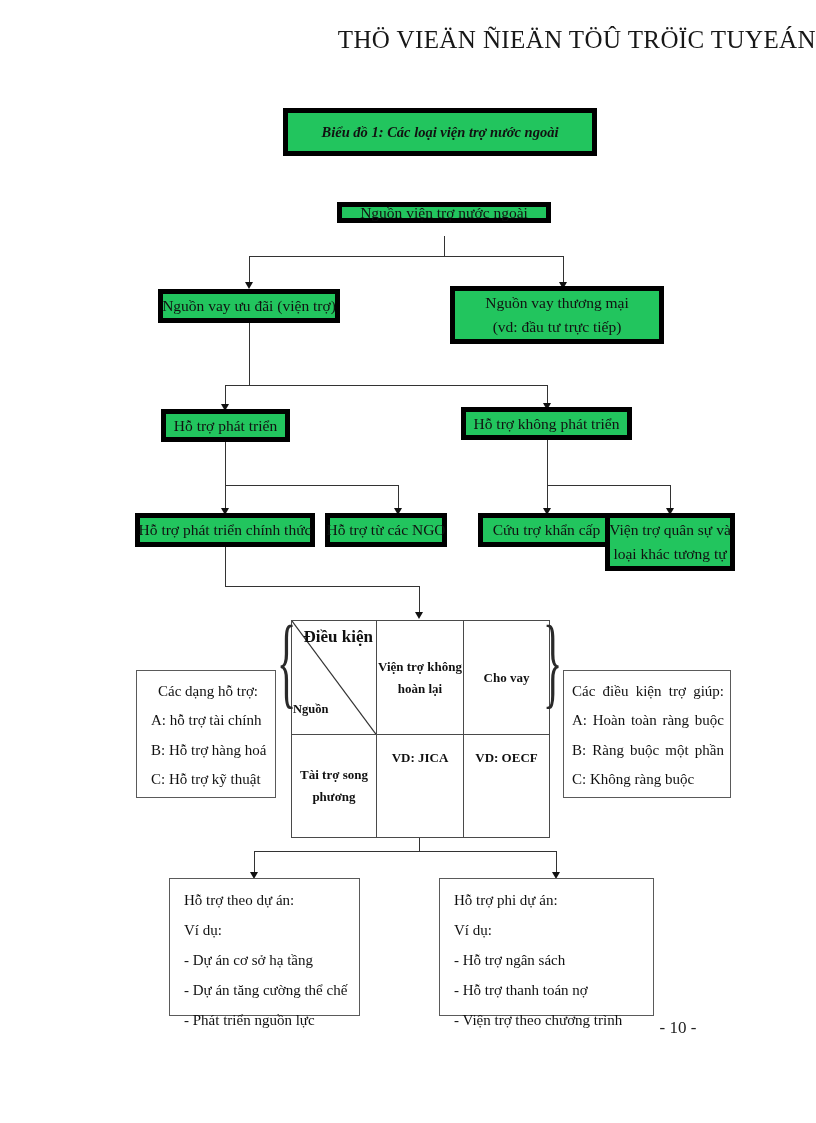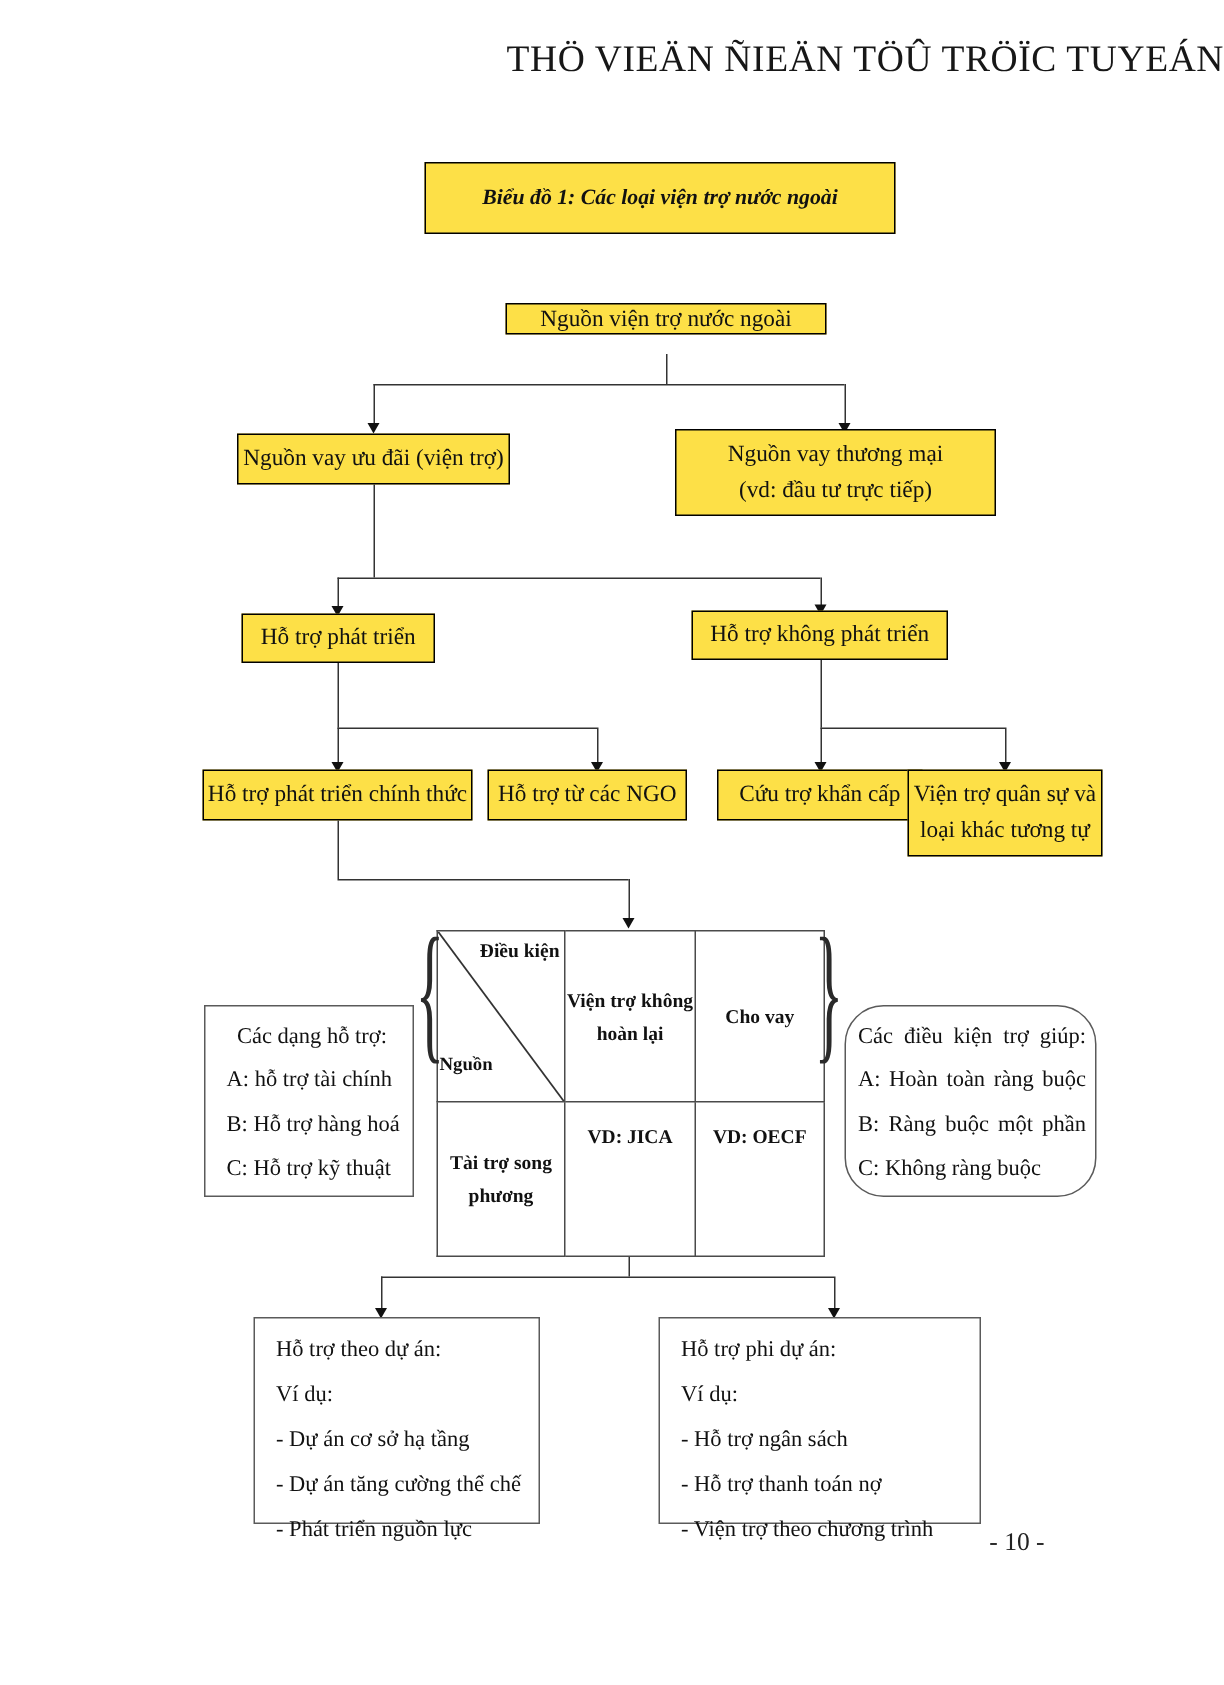--- a/index.html
+++ b/index.html
@@ -23,22 +23,22 @@
     letter-spacing:0.4px;
     font-family:"Liberation Serif", serif;
     white-space:nowrap;
     color:#171717;
   }
 
   
   .node{
     position:absolute;
     box-sizing:border-box;
-    border:1px solid #000000;
-    background:#fde047;
+    border:5px solid #000000;
+    background:#22c55e;
     display:flex;
     flex-direction:column;
     align-items:center;
     justify-content:center;
     text-align:center;
     font-size:15.5px;
     line-height:1.55;
     color:#111;
   }
   .node .ln{display:block;white-space:nowrap;}
@@ -101,21 +101,21 @@
   }
   .matrix td.corner{
     position:relative;
     padding:0;
     overflow:hidden;
   }
   .corner .diag{
     position:absolute;left:0;top:0;width:100%;height:100%;
   }
   .corner .cond{
-    position:absolute;right:3px;top:2px;font-size:13px;font-weight:bold;
+    position:absolute;right:3px;top:2px;font-size:17px;font-weight:bold;
   }
   .corner .src{
     position:absolute;left:1px;bottom:14px;font-size:12.5px;font-weight:bold;
   }
 
   
   .brace{
     position:absolute;
     font-size:78px;
     line-height:1;
@@ -192,21 +192,21 @@
   <div class="hline" style="left:547px;top:485px;width:123px;"></div>
   <div class="vline" style="left:547px;top:485px;height:24px;"></div>
   <div class="arrow" style="left:542.5px;top:508px;"></div>
   <div class="vline" style="left:670px;top:485px;height:24px;"></div>
   <div class="arrow" style="left:665.5px;top:508px;"></div>
 
   <div class="node" style="left:135px;top:513px;width:180px;height:34px;">
     <span class="ln">Hỗ trợ phát triển chính thức</span>
   </div>
 
-  <div class="node" style="left:325px;top:513px;width:133px;height:34px;">
+  <div class="node" style="left:325px;top:513px;width:122px;height:34px;">
     <span class="ln">Hỗ trợ từ các NGO</span>
   </div>
 
   <div class="node" style="left:478px;top:513px;width:137px;height:34px;">
     <span class="ln">Cứu trợ khẩn cấp</span>
   </div>
 
   <div class="node" style="left:605px;top:513px;width:130px;height:58px;">
     <span class="ln">Viện trợ quân sự và</span>
     <span class="ln">loại khác tương tự</span>
@@ -254,21 +254,21 @@
 
   <div class="brace" style="left:543px;top:642px;transform:scaleX(1.0) scaleY(2.55);font-size:40px;">}</div>
 
   <div class="listbox left" style="left:136px;top:670px;width:140px;height:128px;">
     <span class="ln" style="text-align:center;">Các dạng hỗ trợ:</span>
     <span class="ln">A: hỗ trợ tài chính</span>
     <span class="ln">B: Hỗ trợ hàng hoá</span>
     <span class="ln">C: Hỗ trợ kỹ thuật</span>
   </div>
 
-  <div class="listbox just" style="left:563px;top:670px;width:168px;height:128px;padding:6px 6px 6px 8px;border-radius:26px;">
+  <div class="listbox just" style="left:563px;top:670px;width:168px;height:128px;padding:6px 6px 6px 8px;">
     <span class="ln">Các điều kiện trợ giúp:</span>
     <span class="ln">A: Hoàn toàn ràng buộc</span>
     <span class="ln">B: Ràng buộc một phần</span>
     <span class="ln nojust">C: Không ràng buộc</span>
   </div>
 
   <div class="vline" style="left:419px;top:838px;height:13px;"></div>
   <div class="hline" style="left:254px;top:851px;width:302px;"></div>
   <div class="vline" style="left:254px;top:851px;height:22px;"></div>
   <div class="arrow" style="left:249.5px;top:872px;"></div>

